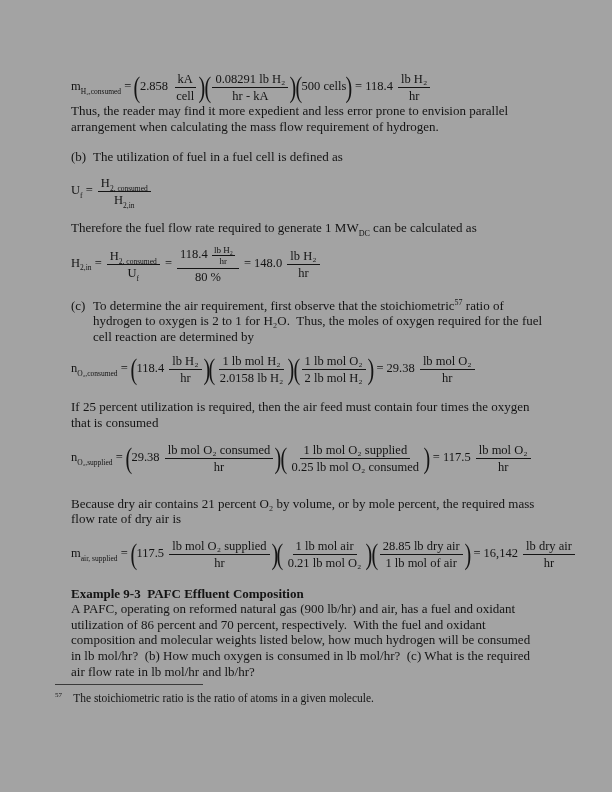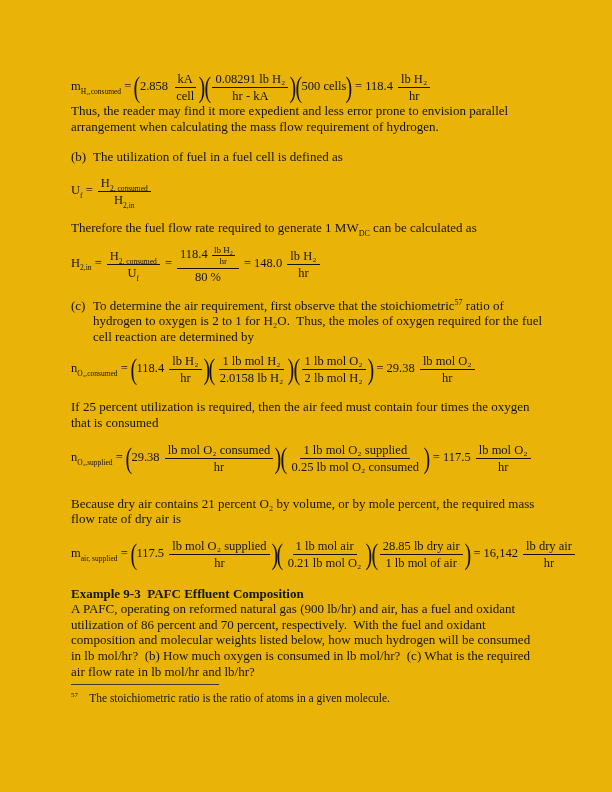--- a/index.html
+++ b/index.html
@@ -1,20 +1,20 @@
 <!DOCTYPE html>
 <html><head>
 <meta charset="utf-8">
 <style>
   html, body { margin: 0; padding: 0; background: #ffffff; }
   .page {
     position: relative;
     width: 612px;
     height: 792px;
-    background: #eab308;
+    background: #a3a3a3;
     color: #141414;
     font-family: "Liberation Serif", "DejaVu Serif", serif;
     font-size: 13px;
     line-height: 1.2;
     overflow: hidden;
   }
   .content { position: absolute; left: 71px; top: 0; width: 472px; }
   p { margin: 0; white-space: pre-wrap; }
   sup { font-size: 0.62em; line-height: 0; }
   sub { line-height: 0; }
@@ -37,21 +37,21 @@
   .frac.small .num { padding: 0 2px 0; }
   .frac.small .den { padding: 0 2px 0; }
   .paren {
     display: inline-block; vertical-align: middle;
     font-size: 2.3em; line-height: 0.8;
     transform: scaleX(0.7); margin: 0 -2px;
   }
 
   .example-heading { font-weight: bold; }
 
-  .footnote { position: absolute; left: 71px; top: 684px; width: 472px; font-size: 11.5px; }
+  .footnote { position: absolute; left: 55px; top: 684px; width: 472px; font-size: 11.5px; }
   .fn-rule { width: 148px; border-top: 1.5px solid #3a3a3a; margin-bottom: 7px; }
   .fn-text sup { margin-right: 2px; }
   .fn-text .fn-body { margin-left: 9px; }
 
   .pageno { position: absolute; top: 740px; left: 0; width: 612px; text-align: center; font-size: 13px; }
 </style>
 </head>
 <body>
 
 <div class="page">

